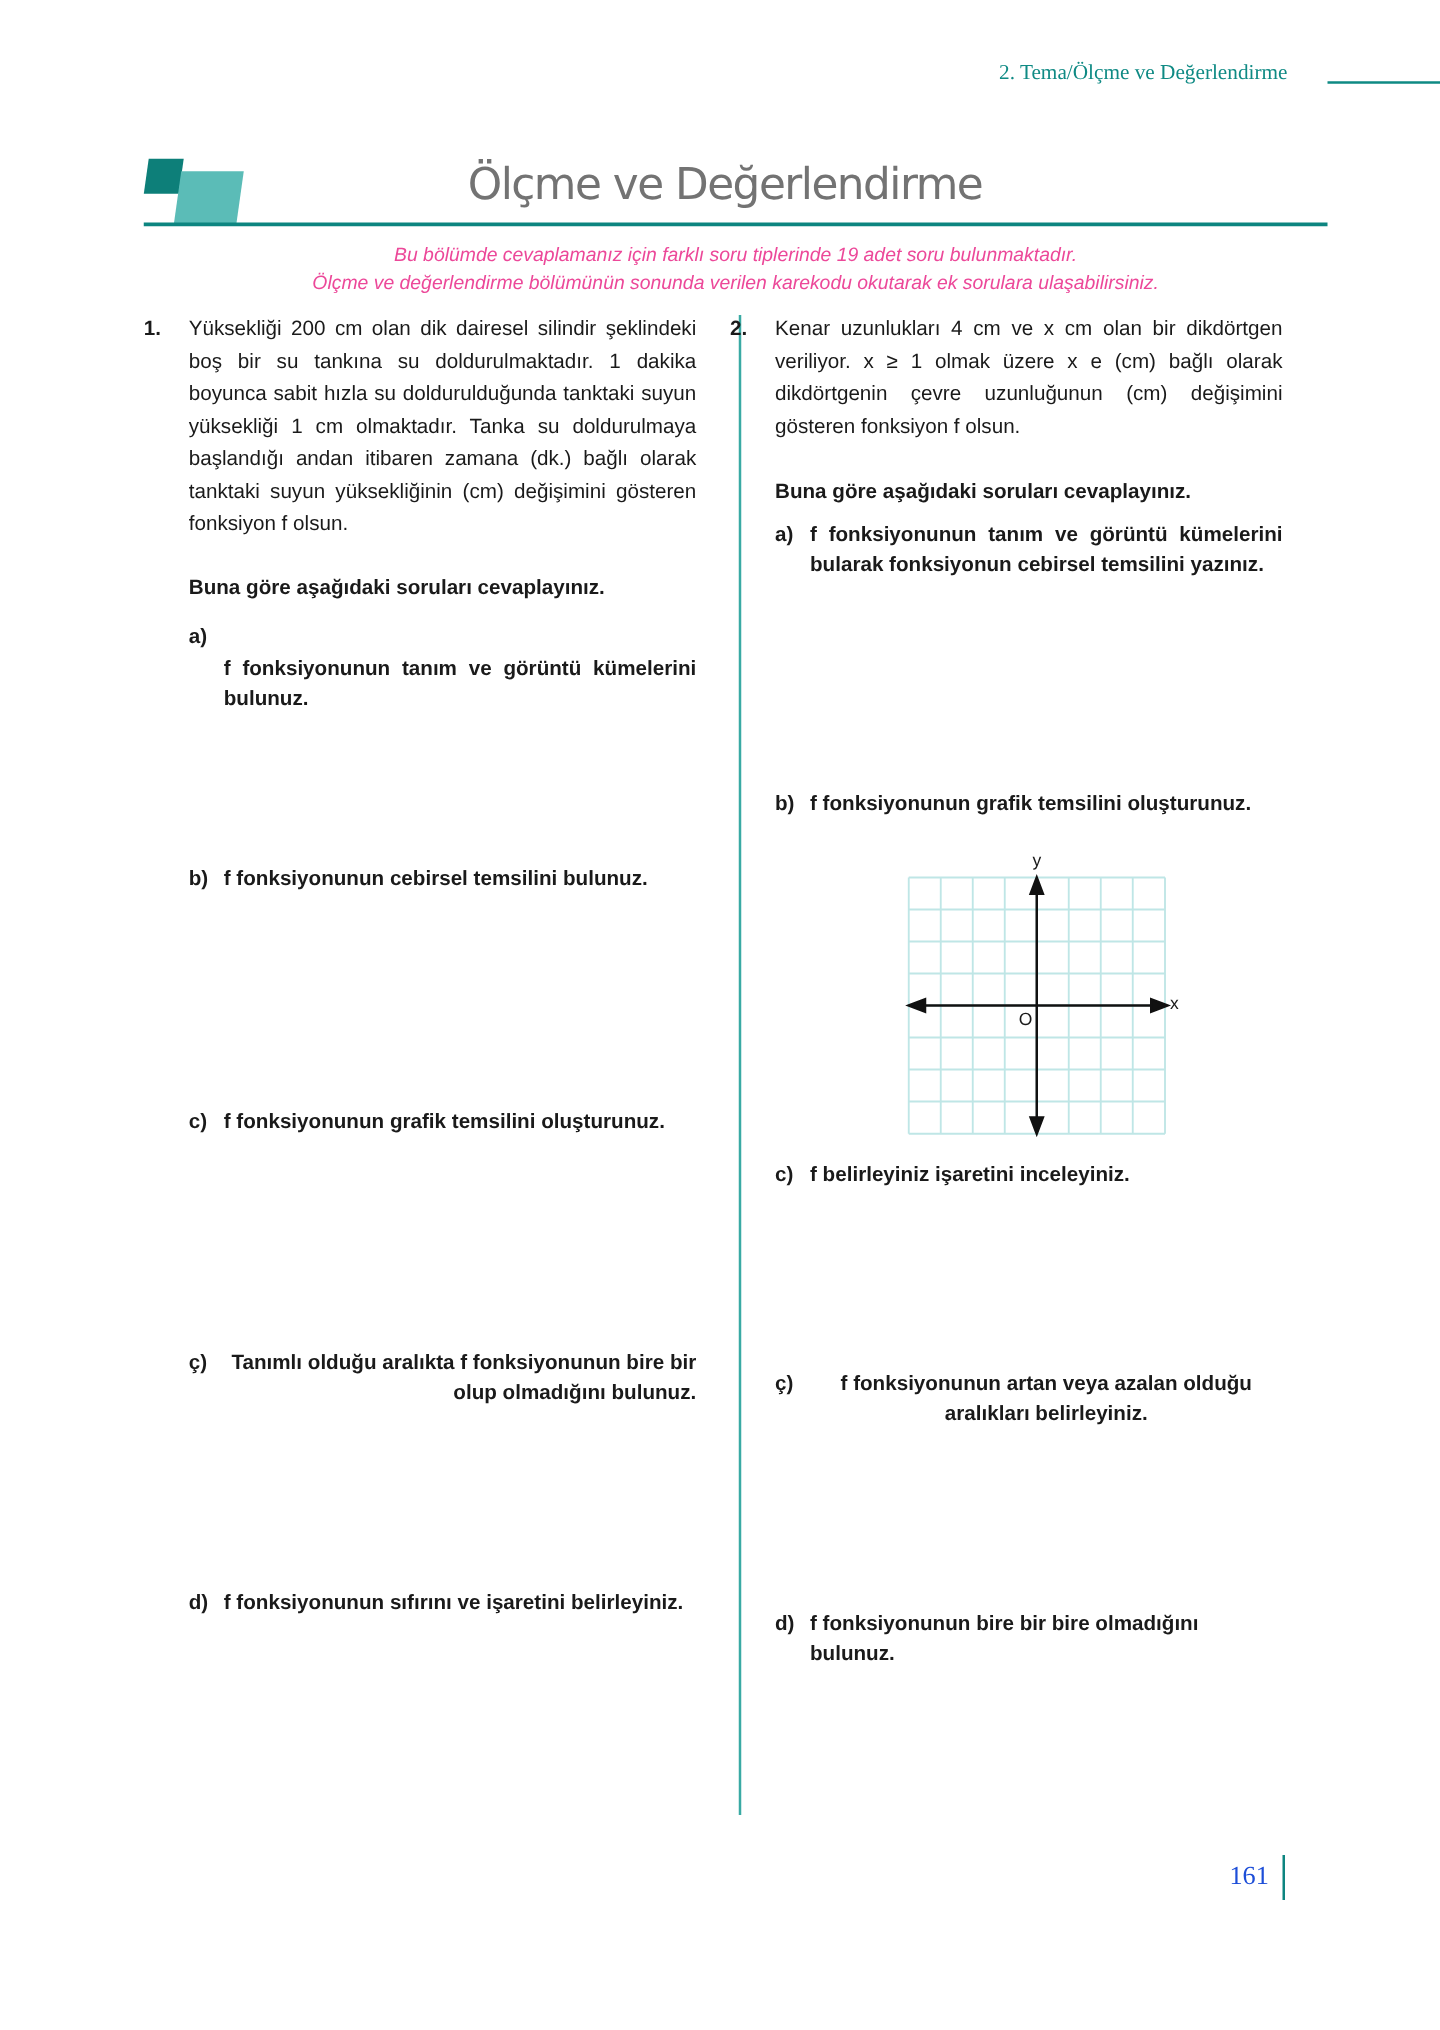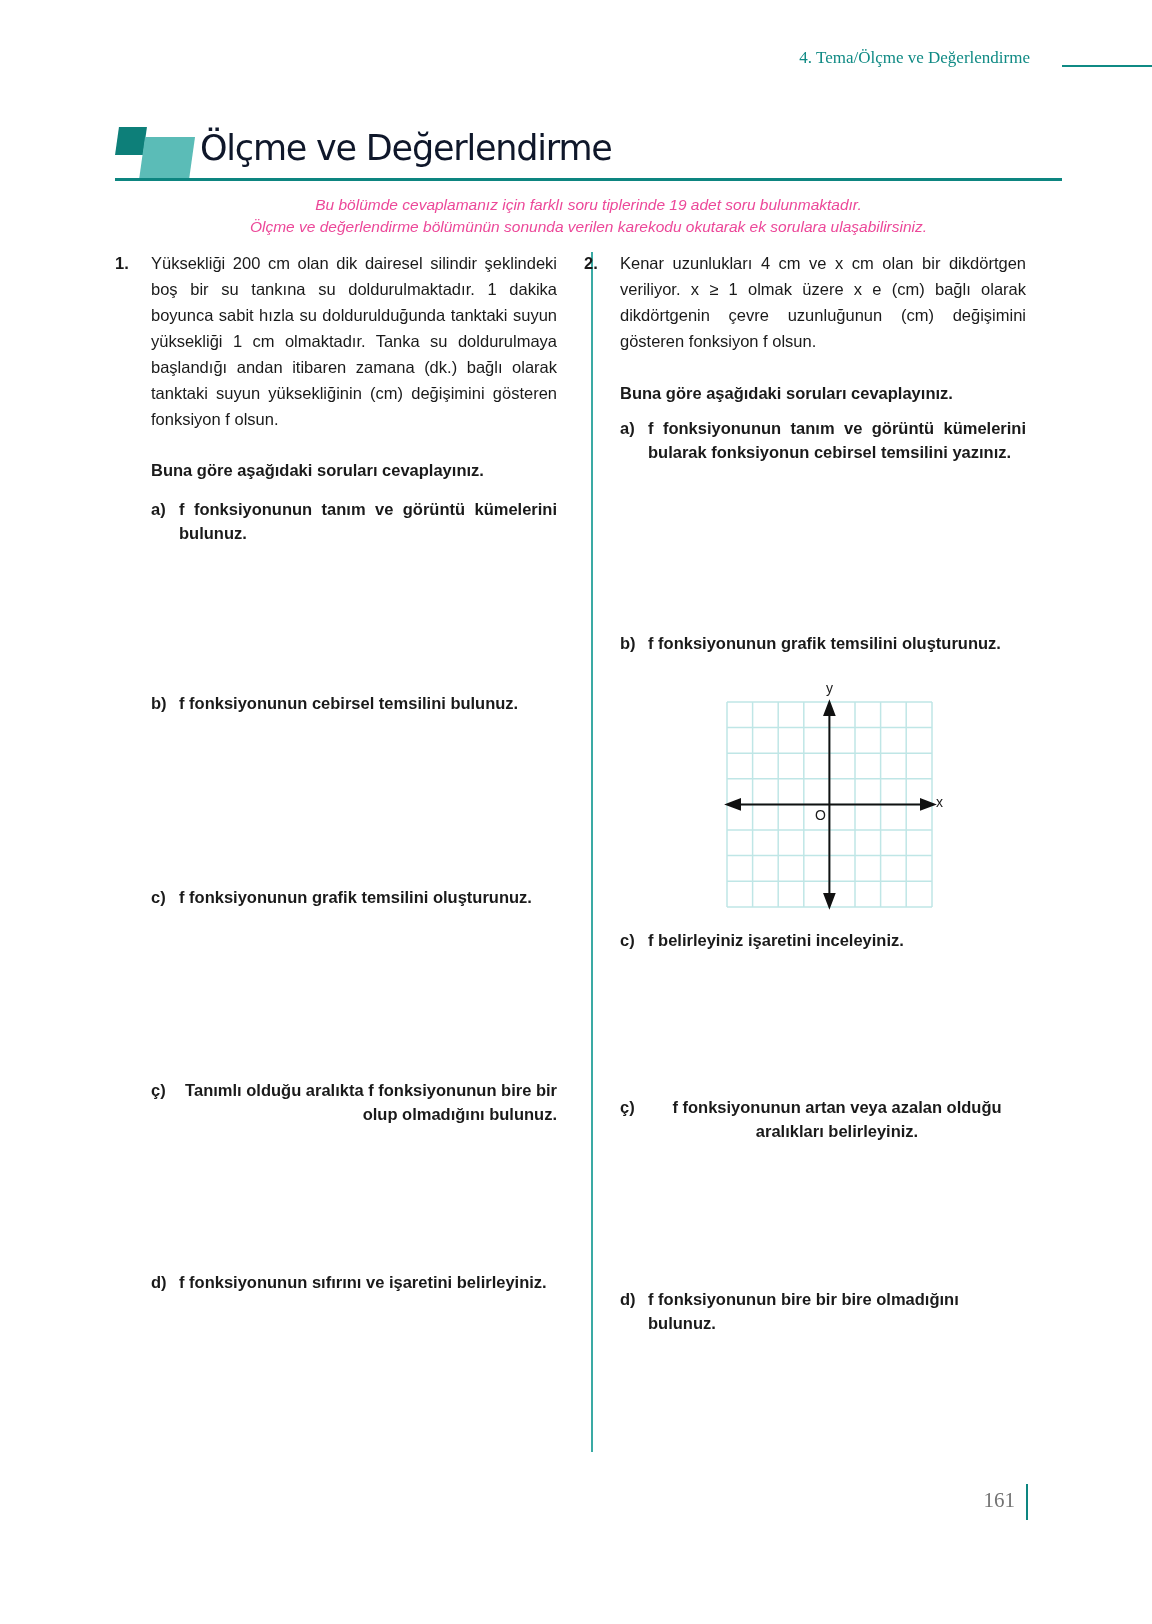--- a/index.html
+++ b/index.html
@@ -7,49 +7,49 @@
          font-family: "Liberation Sans", sans-serif; color: #1a1a1a; }
 
   .running-head { position: absolute; top: 48px; left: 700px; width: 330px; text-align: right;
     font-family: "Liberation Serif", serif; font-size: 17px; color: #0f8a84; }
   .running-rule { position: absolute; top: 65px; left: 1062px; width: 90px; height: 2px; background: #0f8a84; }
 
   .logo-dark { position: absolute; left: 117px; top: 127px; width: 28px; height: 28px;
     background: #0d7f79; transform: skewX(-8deg); }
   .logo-light { position: absolute; left: 142px; top: 137px; width: 50px; height: 43px;
     background: #5bbcb7; transform: skewX(-8deg); }
-  .title { position: absolute; top: 128px; left: 200px; width: 760px; text-align: left;
-    font-size: 35px; color: #0f172a; font-family: "DejaVu Sans", sans-serif; letter-spacing: -1.2px; }
+  .title { position: absolute; top: 128px; left: 200px; width: 760px; text-align: center;
+    font-size: 35px; color: #737373; font-family: "DejaVu Sans", sans-serif; letter-spacing: -1.2px; }
   .title-rule { position: absolute; top: 178px; left: 115px; width: 947px; height: 3px; background: #0d8580; }
 
   .intro { position: absolute; top: 194px; left: 115px; width: 947px; text-align: center;
     font-style: italic; font-size: 15.5px; line-height: 22px; color: #ec4899; }
 
   .col-divider { position: absolute; left: 591px; top: 252px; width: 2px; height: 1200px; background: #3aaaa4; }
 
   .q { position: absolute; font-size: 16.5px; line-height: 26px; }
   .q-num { position: absolute; left: 0; top: 0; font-weight: bold; }
   .q-body { position: absolute; left: 36px; top: 0; text-align: justify; }
   .q-body p { margin: 0; }
 
   .bold { font-weight: bold; font-size: 16.5px; line-height: 24px; }
   .sub { position: absolute; font-weight: bold; font-size: 16.5px; line-height: 24px; }
   .sub .lbl { position: absolute; left: 0; top: 0; }
   .sub .txt { position: absolute; left: 28px; top: 0; text-align: justify; }
 
   .graph { position: absolute; left: 722px; top: 680px; width: 240px; height: 240px; }
 
   .page-number { position: absolute; top: 1488px; left: 960px; width: 55px; text-align: right;
-    font-family: "Liberation Serif", serif; font-size: 21px; color: #737373; }
+    font-family: "Liberation Serif", serif; font-size: 21px; color: #1d4ed8; }
   .page-rule { position: absolute; left: 1026px; top: 1484px; width: 2px; height: 36px; background: #0d8580; }
 </style>
 </head>
 <body>
 
-<div class="running-head">4. Tema/Ölçme ve Değerlendirme</div>
+<div class="running-head">2. Tema/Ölçme ve Değerlendirme</div>
 <div class="running-rule"></div>
 
 <div class="logo-dark"></div>
 <div class="logo-light"></div>
 <div class="title">Ölçme ve Değerlendirme</div>
 <div class="title-rule"></div>
 
 <div class="intro">
   <div>Bu bölümde cevaplamanız için farklı soru tiplerinde 19 adet soru bulunmaktadır.</div>
   <div>Ölçme ve değerlendirme bölümünün sonunda verilen karekodu okutarak ek sorulara ulaşabilirsiniz.</div>
@@ -60,21 +60,21 @@
 <div class="q" style="left:115px; top:250px; width:442px;">
   <span class="q-num">1.</span>
   <div class="q-body" style="width:406px;">
     <p>Yüksekliği 200 cm olan dik dairesel silindir şeklindeki boş bir su tankına su doldurulmaktadır. 1 dakika boyunca sabit hızla su doldurulduğunda tanktaki suyun yüksekliği 1 cm olmaktadır. Tanka su doldurulmaya başlandığı andan itibaren zamana (dk.) bağlı olarak tanktaki suyun yüksekliğinin (cm) değişimini gösteren fonksiyon f olsun.</p>
   </div>
 </div>
 <div class="bold" style="position:absolute; left:151px; top:458px; width:420px;">Buna göre aşağıdaki soruları cevaplayınız.</div>
 
 <div class="sub" style="left:151px; top:497px; width:406px;">
   <span class="lbl">a)</span>
-  <span class="txt" style="width:378px;">f fonksiyonunun tanım ve görüntü kümelerini bulunuz.</span>
+  <span class="txt" style="width:378px;margin-top:26px;">f fonksiyonunun tanım ve görüntü kümelerini bulunuz.</span>
 </div>
 <div class="sub" style="left:151px; top:691px; width:406px;">
   <span class="lbl">b)</span>
   <span class="txt" style="width:378px;">f fonksiyonunun cebirsel temsilini bulunuz.</span>
 </div>
 <div class="sub" style="left:151px; top:885px; width:406px;">
   <span class="lbl">c)</span>
   <span class="txt" style="width:378px;">f fonksiyonunun grafik temsilini oluşturunuz.</span>
 </div>
 <div class="sub" style="left:151px; top:1078px; width:406px;">

